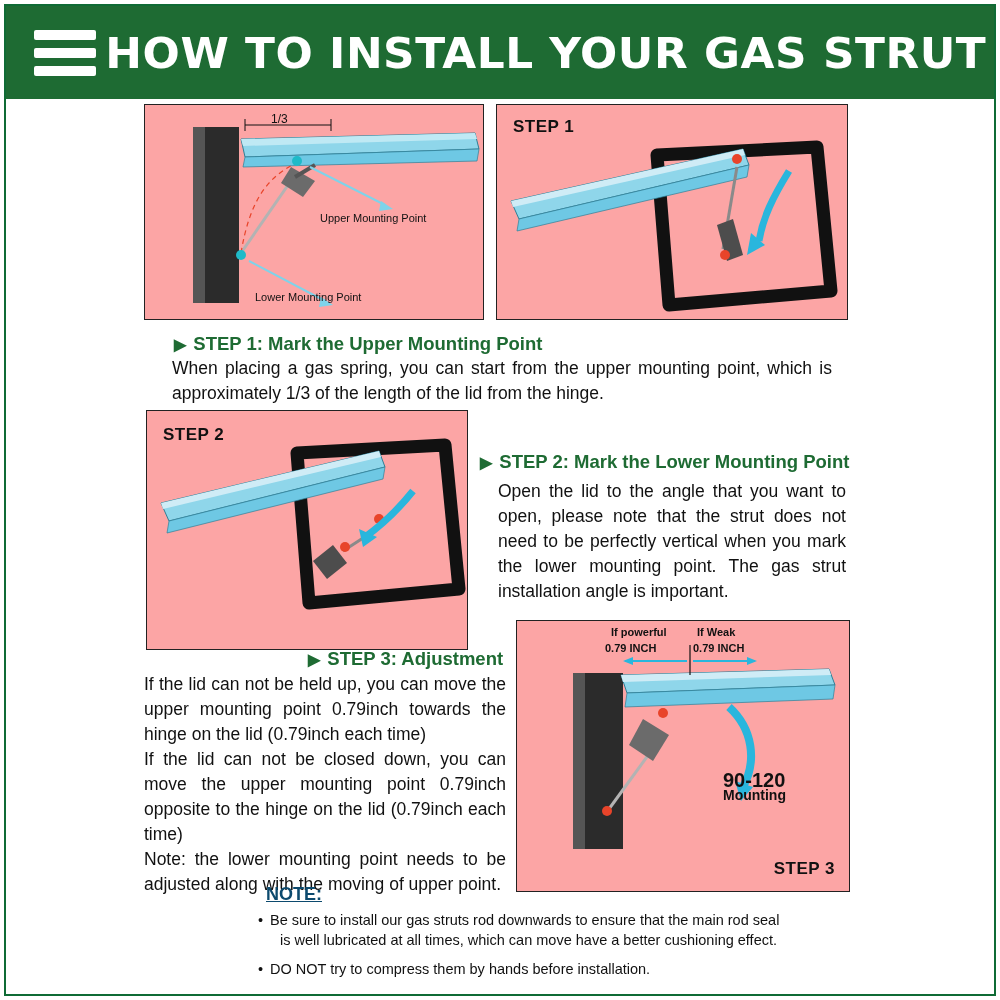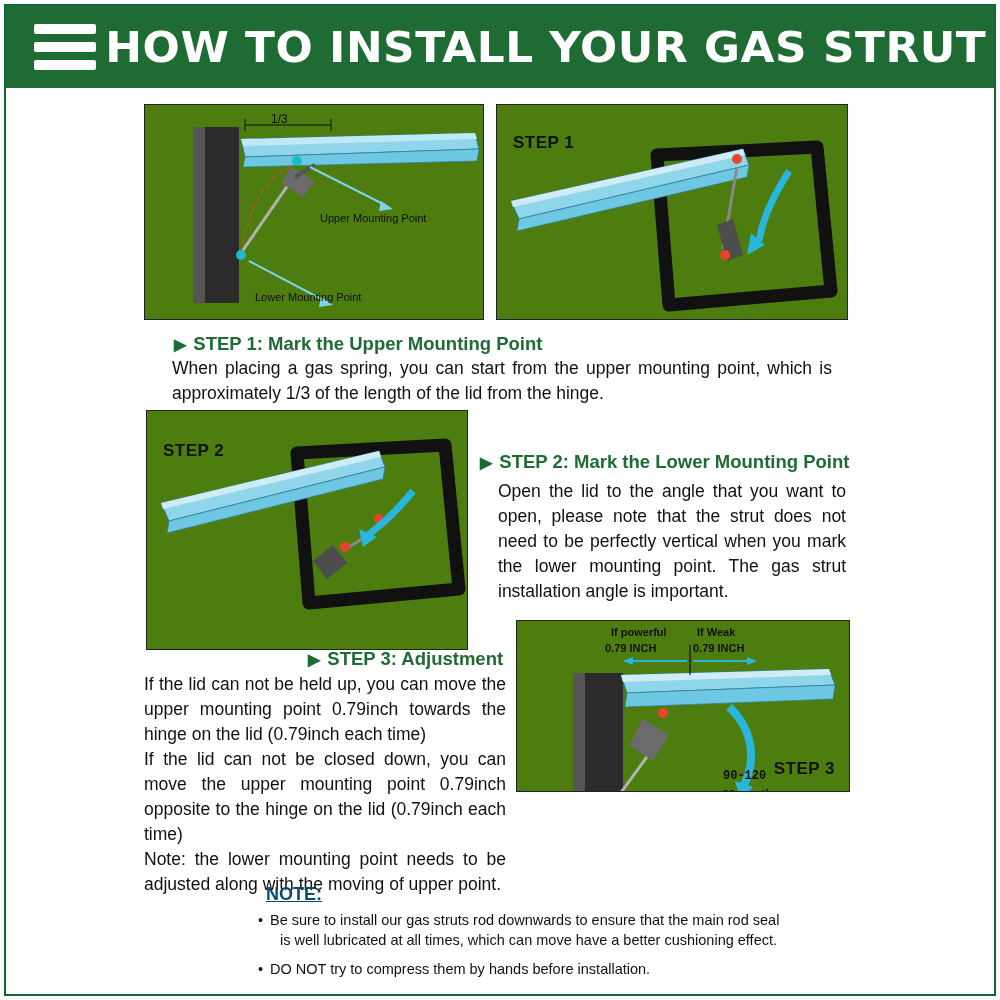--- a/index.html
+++ b/index.html
@@ -11,52 +11,51 @@
     color:#111;
     overflow:hidden;
     position:relative;
   }
   .page-border {
     position:absolute; left:4px; top:4px; width:992px; height:992px;
     border:2px solid #0f6b35;
   }
   
   .header {
-    position:absolute; left:6px; top:6px; width:988px; height:82px;
+    position:absolute; left:6px; top:6px; width:988px; height:93px;
     background:#1e6b33;
     display:flex; align-items:center;
   }
   .hamburger {
     width:62px; height:46px; margin-left:28px; margin-right:18px;
     display:flex; flex-direction:column; justify-content:space-between;
   }
   .hamburger span { display:block; height:10px; background:#ffffff; border-radius:2px; }
   .header-title {
     color:#ffffff;
     font-size:43px;
     font-weight:bold;
     letter-spacing:0.5px;
     white-space:nowrap;
     font-family:"DejaVu Sans", sans-serif;
     transform:scaleX(1.02);
   }
   
   .illus {
     position:absolute;
-    background:#4d7c0f;
+    background:#fca5a5;
     border:1.5px solid #222;
     overflow:hidden;
   }
   .step-tag {
     position:absolute;
     font-size:17px;
     font-weight:bold;
     color:#111;
     letter-spacing:0.5px;
-    margin-top:16px;
   }
   
   .sec-head {
     position:absolute;
     font-size:18.5px;
     font-weight:bold;
     color:#1e6b33;
     white-space:nowrap;
   }
   .sec-head .tri {
@@ -199,21 +198,21 @@
 </div>
 <div class="para" style="left:498px; top:479px; width:348px;">Open the lid to the angle that you want to open, please note that the strut does not need to be perfectly vertical when you mark the lower mounting point. The gas strut installation angle is important.</div>
 
 <div class="sec-head" style="left:308px; top:648px;">
   <span class="tri">▶</span><span>STEP 3: Adjustment</span>
 </div>
 <div class="para" style="left:144px; top:672px; width:362px; white-space:pre-line;">If the lid can not be held up, you can move the upper mounting point 0.79inch towards the hinge on the lid (0.79inch each time)
 If the lid can not be closed down, you can move the upper mounting point 0.79inch opposite to the hinge on the lid (0.79inch each time)
 Note: the lower mounting point needs to be adjusted along with the moving of upper point.</div>
 
-<div class="illus" style="left:516px; top:620px; width:334px; height:172px;">
+<div class="illus" style="left:516px; top:620px; width:334px; height:272px;">
   <svg width="334" height="232" viewBox="0 0 334 232">
 
     <rect x="66" y="52" width="40" height="176" fill="#2b2b2b"></rect>
     <rect x="56" y="52" width="12" height="176" fill="#555"></rect>
 
     <polygon points="104,54 312,48 318,64 110,72" fill="#8fd6ea" stroke="#2f7f96" stroke-width="1"></polygon>
     <polygon points="104,54 312,48 314,54 106,61" fill="#cfecf6"></polygon>
     <polygon points="110,72 318,64 316,78 108,86" fill="#6ec8e4" stroke="#2f7f96" stroke-width="0.7"></polygon>
 
     <line x1="108" y1="40" x2="170" y2="40" stroke="#29b6dd" stroke-width="2"></line>
@@ -227,21 +226,21 @@
     <circle cx="146" cy="92" r="5" fill="#e8442a"></circle>
     <circle cx="90" cy="190" r="5" fill="#e8442a"></circle>
 
     <path d="M212,86 C236,108 240,140 226,166" stroke="#29b6dd" stroke-width="8" fill="none"></path>
     <polygon points="218,160 236,166 224,180" fill="#29b6dd"></polygon>
   </svg>
   <div class="ill-label ill-label-b" style="left:94px; top:5px;">If powerful</div>
   <div class="ill-label ill-label-b" style="left:88px; top:21px;">0.79 INCH</div>
   <div class="ill-label ill-label-b" style="left:180px; top:5px;">If Weak</div>
   <div class="ill-label ill-label-b" style="left:176px; top:21px;">0.79 INCH</div>
-  <div class="ill-label ill-label-b" style="left:206px; top:148px; font-size:12px;font-family:Liberation Mono, monospace;">90-120</div>
+  <div class="ill-label ill-label-b" style="left:206px; top:148px; font-size:20px;">90-120</div>
   <div class="ill-label ill-label-b" style="left:206px; top:166px; font-size:14px;">Mounting</div>
   <div class="step-tag" style="right:14px; bottom:12px;">STEP 3</div>
 </div>
 
 <div class="note-title" style="left:266px; top:884px;">NOTE:</div>
 <div class="note-list" style="left:258px; top:910px; width:560px;">
   <div class="li">
     <span>Be sure to install our gas struts rod downwards to ensure that the main rod seal</span>
     <span class="sub">is well lubricated at all times, which can move have a better cushioning effect.</span>
   </div>

